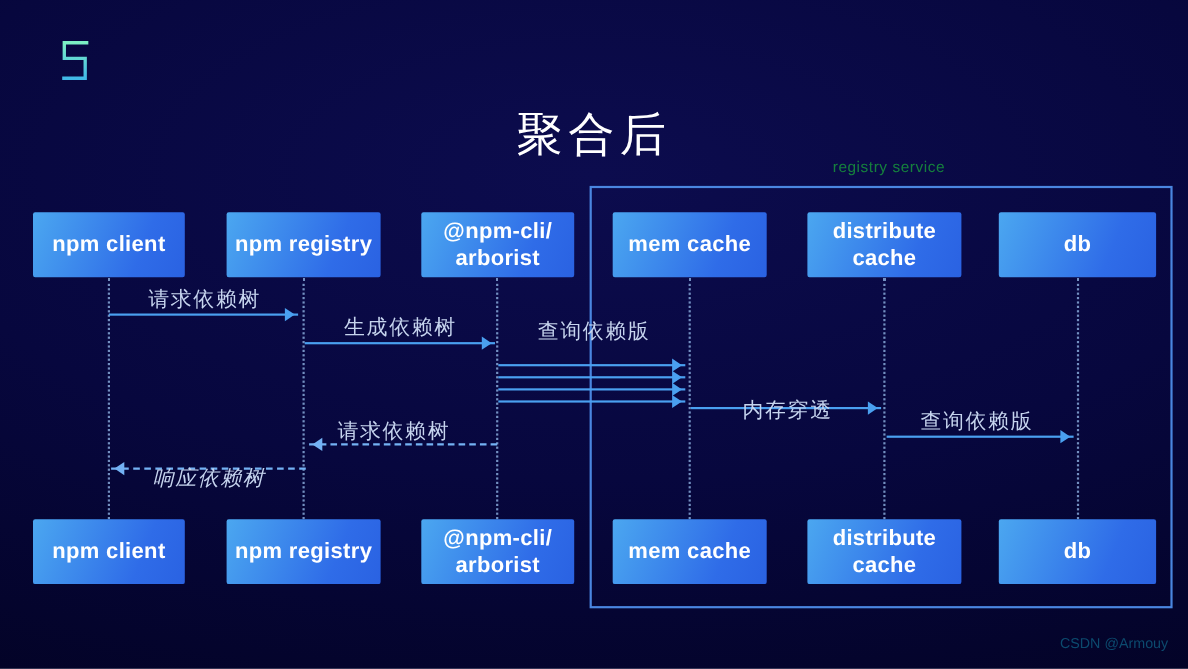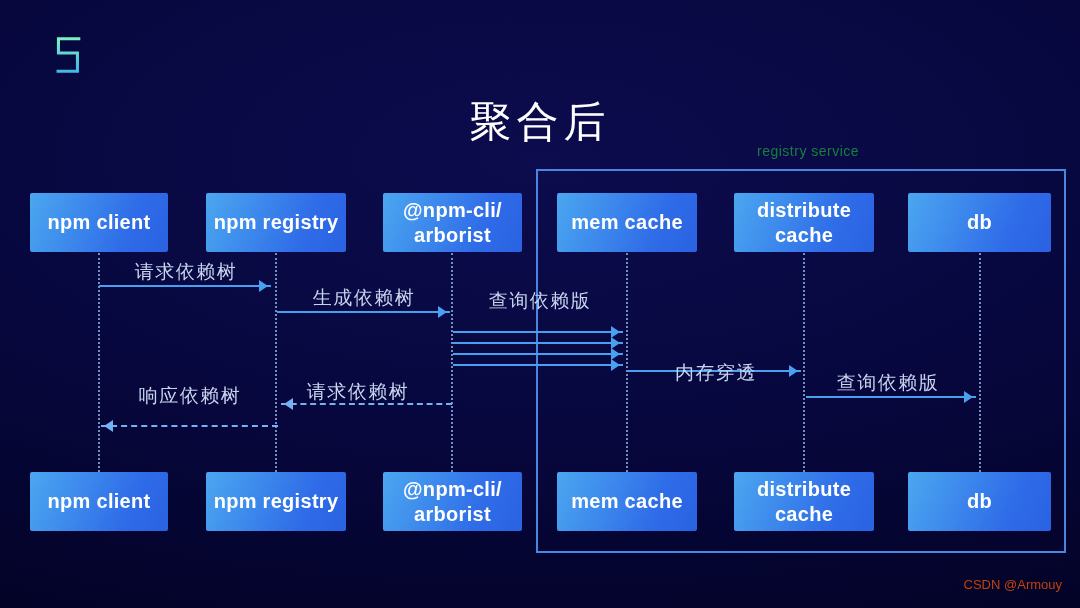--- a/index.html
+++ b/index.html
@@ -33,21 +33,21 @@
   .arrow{position:absolute;height:0;border-top:2px solid #4aa0f0;}
   .arrow.right::after{content:"";position:absolute;right:-3px;top:-7px;width:0;height:0;
     border:6px solid transparent;border-left:9px solid #4aa0f0;}
   .arrow.dashed{border-top:2px dashed #74b2f4;}
   .arrow.left::before{content:"";position:absolute;left:-3px;top:-7px;width:0;height:0;
     border:6px solid transparent;border-right:9px solid #74b2f4;}
   
   .msg-label{position:absolute;transform:translateX(-50%);color:#c6d4ee;font-size:19px;
     letter-spacing:1.5px;white-space:nowrap;}
   
-  .watermark{position:absolute;right:18px;top:577px;color:#c2410c;font-size:13px;}
+  .watermark{position:absolute;right:18px;top:577px;color:#0c4a6e;font-size:13px;}
 </style>
 </head>
 <body>
 
 <div class="logo">
   <span>
     <svg width="38" height="42" viewBox="0 0 40 44">
       <defs>
         <linearGradient id="lg" x1="0" y1="0" x2="0" y2="1">
           <stop offset="0" stop-color="#7cefc4"></stop>
@@ -101,15 +101,15 @@
 
 <div class="arrow dashed left" style="left:281px;top:403px;width:171px;"></div>
 <div class="arrow dashed left" style="left:101px;top:425px;width:177px;"></div>
 
 <div class="msg-label" style="left:186px;top:259px;">请求依赖树</div>
 <div class="msg-label" style="left:364px;top:285px;">生成依赖树</div>
 <div class="msg-label" style="left:540px;top:288px;">查询依赖版</div>
 <div class="msg-label" style="left:716px;top:344px;margin-top:16px;">内存穿透</div>
 <div class="msg-label" style="left:888px;top:370px;">查询依赖版</div>
 <div class="msg-label" style="left:358px;top:379px;">请求依赖树</div>
-<div class="msg-label" style="left:190px;top:383px;">响应依赖树</div>
+<div class="msg-label" style="left:190px;top:422px;font-style:italic;">响应依赖树</div>
 
 <div class="watermark">CSDN @Armouy</div>
 
 </body></html>

